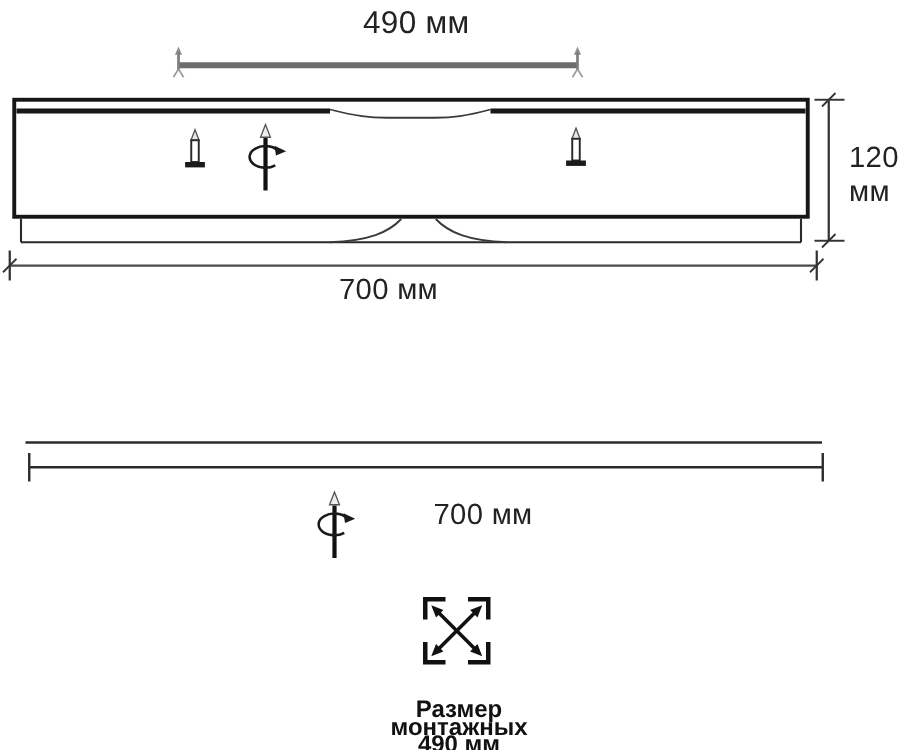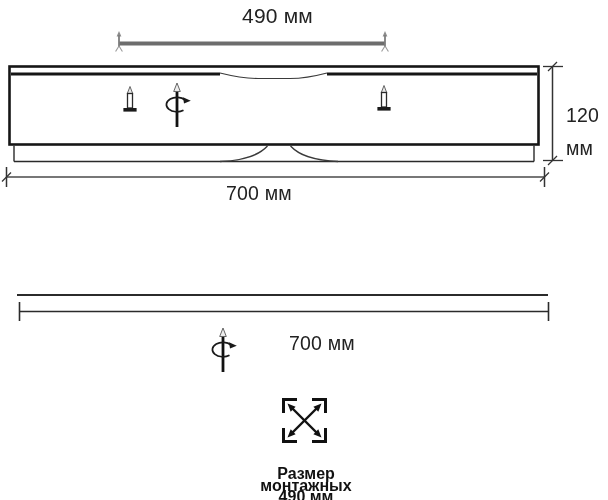--- a/index.html
+++ b/index.html
@@ -8,21 +8,21 @@
     font-family:"Liberation Sans", sans-serif;color:#1f1f1f;overflow:hidden;
   }
   .stage{position:absolute;left:0;top:0;width:608px;height:500px;}
   svg.drawing{position:absolute;left:0;top:0;}
   .dim-label{
     position:absolute;color:#222222;letter-spacing:0.2px;white-space:nowrap;
     font-family:"Liberation Sans", sans-serif;
   }
   .lbl-490{left:242px;top:4px;font-size:21px;}
   .lbl-120{left:566px;top:94px;font-size:19.5px;line-height:23px;}
-  .lbl-120 span{display:block;margin-top:10px;}
+  .lbl-120 span{display:block;}
   .lbl-700-side{left:226px;top:182px;font-size:19.5px;}
   .lbl-700-front{left:289px;top:332px;font-size:19.5px;}
   .legend-caption{
     position:absolute;left:248px;top:468px;width:116px;text-align:center;
     font-size:16px;font-weight:bold;line-height:11.5px;color:#111111;
   }
   .legend-caption div{white-space:nowrap;}
 </style>
 </head>
 <body>

